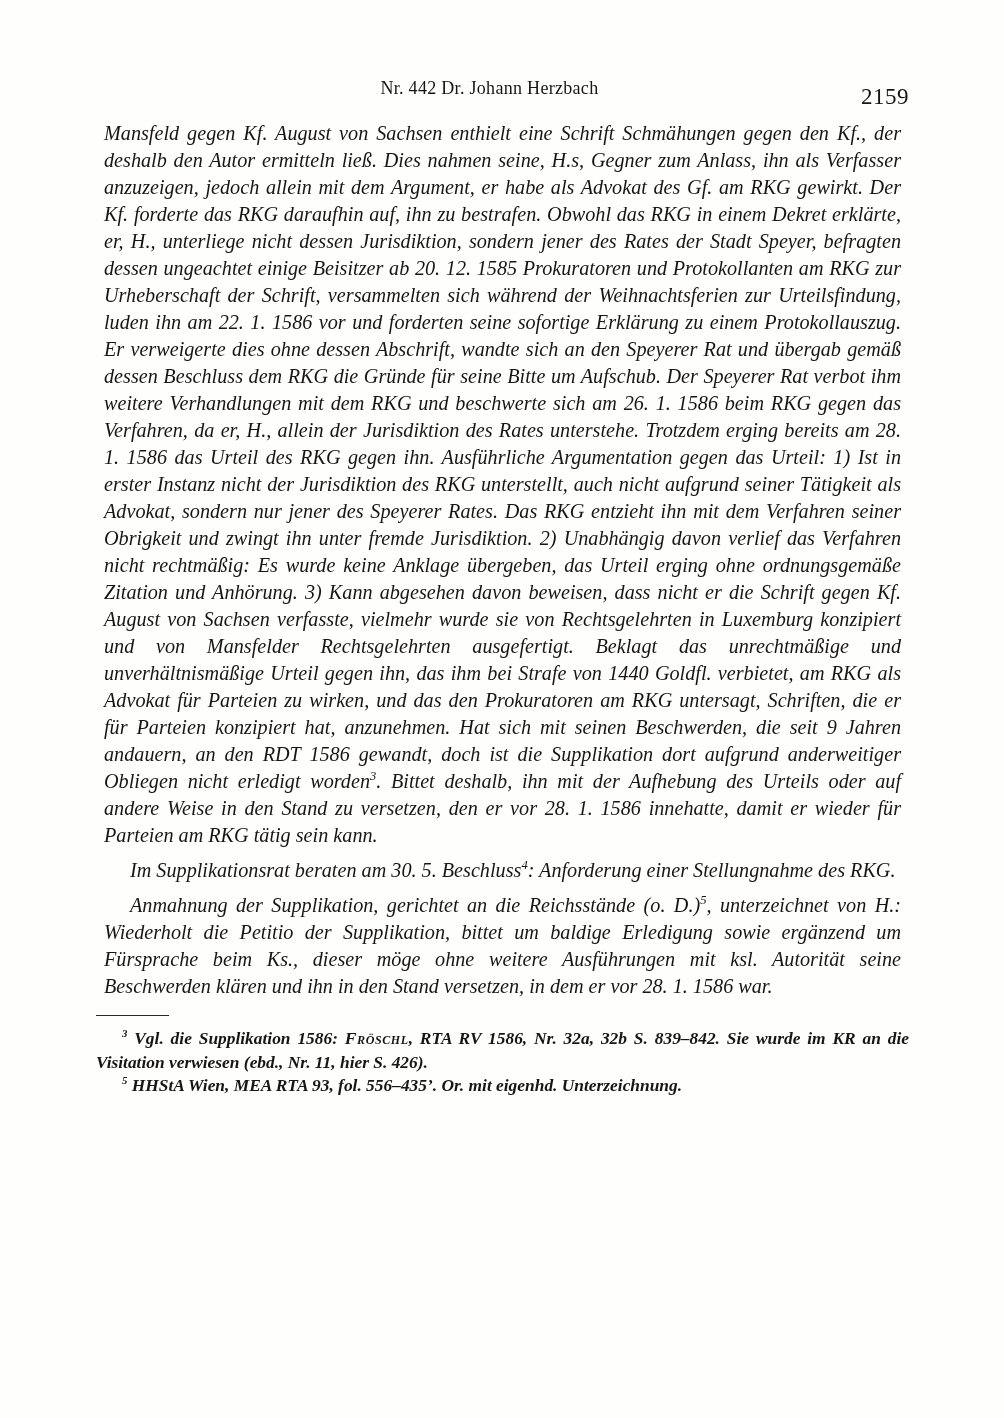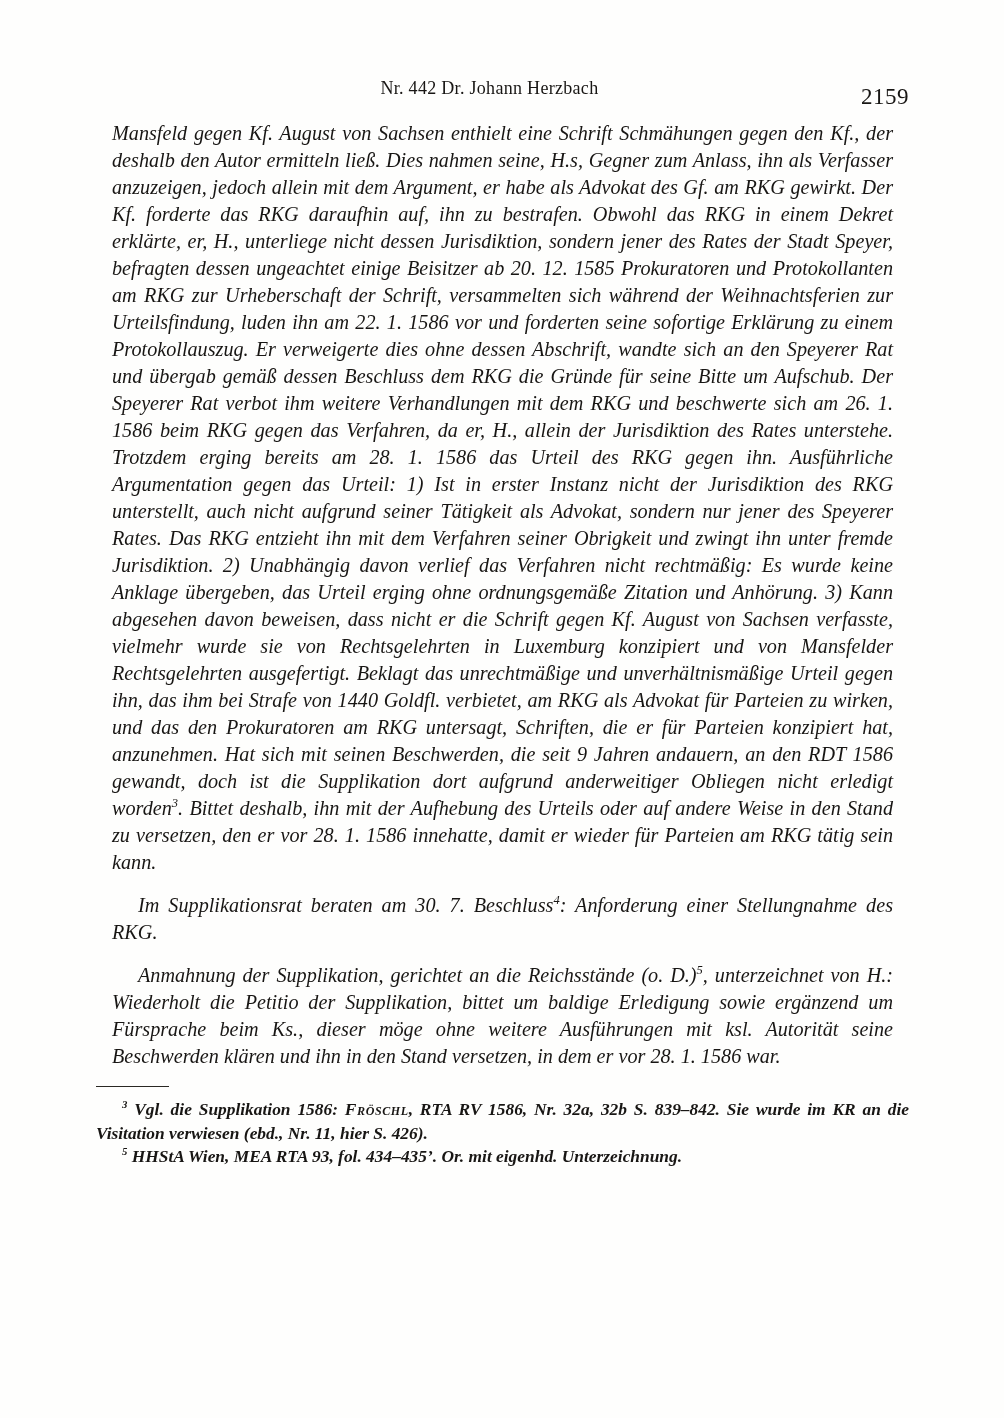--- a/index.html
+++ b/index.html
@@ -45,21 +45,21 @@
     letter-spacing: 0.5px;
   }
   .body-text {
     font-style: italic;
     font-size: 20.2px;
     line-height: 27px;
     text-align: justify;
     hyphens: auto;
     -webkit-hyphens: auto;
   }
-  .para { margin: 16px; }
+  .para { margin: 8px; }
   .para.indent { text-indent: 26px; }
   sup.fn-marker, sup.fn-num {
     font-size: 0.62em;
     vertical-align: super;
     line-height: 0;
   }
   .footnote-sep {
     width: 73px;
     height: 0;
     border-top: 1.4px solid #2a2824;
@@ -83,25 +83,25 @@
 <div class="page">
   <div class="column">
 
     <div class="header">
       <span class="running-title">Nr. 442 Dr. Johann Herzbach</span>
       <span class="page-number">2159</span>
     </div>
 
     <div class="body-text" id="body-paragraphs">
         <p class="para"><span>Mansfeld gegen Kf. August von Sachsen enthielt eine Schrift Schmähungen gegen den Kf., der deshalb den Autor ermitteln ließ. Dies nahmen seine, H.s, Gegner zum Anlass, ihn als Verfasser anzuzeigen, jedoch allein mit dem Argument, er habe als Advokat des Gf. am RKG gewirkt. Der Kf. forderte das RKG daraufhin auf, ihn zu bestrafen. Obwohl das RKG in einem Dekret erklärte, er, H., unterliege nicht dessen Jurisdiktion, sondern jener des Rates der Stadt Speyer, befragten dessen ungeachtet einige Beisitzer ab 20. 12. 1585 Prokuratoren und Protokollanten am RKG zur Urheberschaft der Schrift, versammelten sich während der Weihnachtsferien zur Urteilsfindung, luden ihn am 22. 1. 1586 vor und forderten seine sofortige Erklärung zu einem Protokollauszug. Er verweigerte dies ohne dessen Abschrift, wandte sich an den Speyerer Rat und übergab gemäß dessen Beschluss dem RKG die Gründe für seine Bitte um Aufschub. Der Speyerer Rat verbot ihm weitere Verhandlungen mit dem RKG und beschwerte sich am 26. 1. 1586 beim RKG gegen das Verfahren, da er, H., allein der Jurisdiktion des Rates unterstehe. Trotzdem erging bereits am 28. 1. 1586 das Urteil des RKG gegen ihn. Ausführliche Argumentation gegen das Urteil: 1) Ist in erster Instanz nicht der Jurisdiktion des RKG unterstellt, auch nicht aufgrund seiner Tätigkeit als Advokat, sondern nur jener des Speyerer Rates. Das RKG entzieht ihn mit dem Verfahren seiner Obrigkeit und zwingt ihn unter fremde Jurisdiktion. 2) Unabhängig davon verlief das Verfahren nicht rechtmäßig: Es wurde keine Anklage übergeben, das Urteil erging ohne ordnungsgemäße Zitation und Anhörung. 3) Kann abgesehen davon beweisen, dass nicht er die Schrift gegen Kf. August von Sachsen verfasste, vielmehr wurde sie von Rechtsgelehrten in Luxemburg konzipiert und von Mansfelder Rechtsgelehrten ausgefertigt. Beklagt das unrechtmäßige und unverhältnismäßige Urteil gegen ihn, das ihm bei Strafe von 1440 Goldfl. verbietet, am RKG als Advokat für Parteien zu wirken, und das den Prokuratoren am RKG untersagt, Schriften, die er für Parteien konzipiert hat, anzunehmen. Hat sich mit seinen Beschwerden, die seit 9 Jahren andauern, an den RDT 1586 gewandt, doch ist die Supplikation dort aufgrund anderweitiger Obliegen nicht erledigt worden</span><sup class="fn-marker">3</sup><span>. Bittet deshalb, ihn mit der Aufhebung des Urteils oder auf andere Weise in den Stand zu versetzen, den er vor 28. 1. 1586 innehatte, damit er wieder für Parteien am RKG tätig sein kann.</span></p>
-        <p class="para indent"><span>Im Supplikationsrat beraten am 30. 7. Beschluss</span><sup class="fn-marker">4</sup><span>: Anforderung einer Stellungnahme des RKG.</span></p>
+        <p class="para indent"><span>Im Supplikationsrat beraten am 30. 5. Beschluss</span><sup class="fn-marker">4</sup><span>: Anforderung einer Stellungnahme des RKG.</span></p>
         <p class="para indent"><span>Anmahnung der Supplikation, gerichtet an die Reichsstände (o. D.)</span><sup class="fn-marker">5</sup><span>, unterzeichnet von H.: Wiederholt die Petitio der Supplikation, bittet um baldige Erledigung sowie ergänzend um Fürsprache beim Ks., dieser möge ohne weitere Ausführungen mit ksl. Autorität seine Beschwerden klären und ihn in den Stand versetzen, in dem er vor 28. 1. 1586 war.</span></p>
       </div>
 
     <div class="footnote-sep"></div>
 
     <div class="footnotes" id="footnotes">
         <p class="footnote"><sup class="fn-num">3</sup>&nbsp;<span>Vgl. die Supplikation 1586: </span><span class="smallcaps">Fröschl</span><span>, RTA RV 1586, Nr. 32a, 32b S. 839–842. Sie wurde im KR an die Visitation verwiesen (ebd., Nr. 11, hier S. 426).</span></p>
-        <p class="footnote"><sup class="fn-num">5</sup>&nbsp;<span>HHStA Wien, MEA RTA 93, fol. 434–435’. Or. mit eigenhd. Unterzeichnung.</span></p>
+        <p class="footnote"><sup class="fn-num">5</sup>&nbsp;<span>HHStA Wien, MEA RTA 93, fol. 556–435’. Or. mit eigenhd. Unterzeichnung.</span></p>
       </div>
 
   </div>
 </div>
 
 </body></html>

